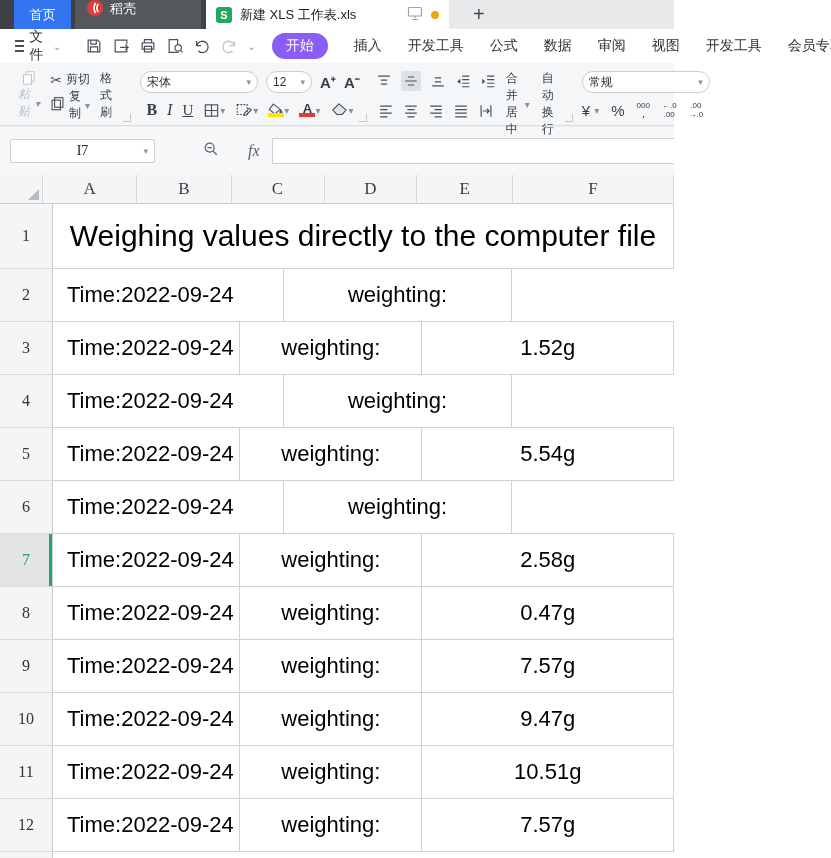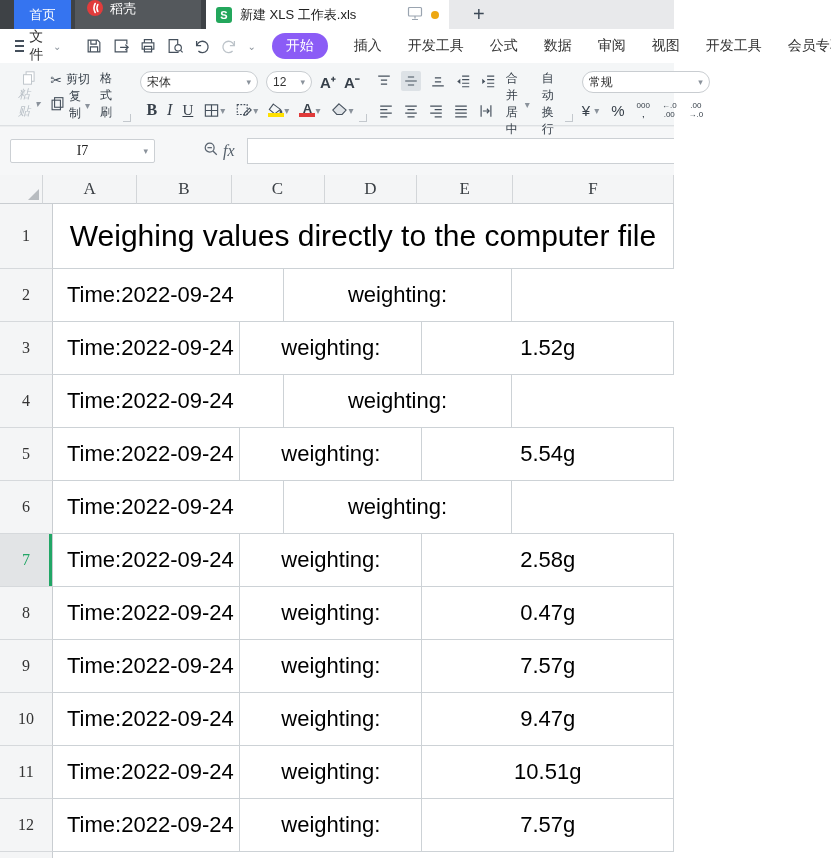--- a/index.html
+++ b/index.html
@@ -68,21 +68,21 @@
   .yen { font-size:15px; }
   .pct { font-size:15px; }
 
   
   .fbar { height:49px; background:#f6f7f8; display:flex; align-items:center; padding:0 0 0 10px; flex:none;
           border-top:1px solid #eceeef; }
   .namebox { width:145px; height:24px; background:#fff; border:1px solid #ccd0d4; border-radius:2px;
              display:flex; align-items:center; justify-content:center; position:relative;
              font-family:"Liberation Serif",serif; font-size:14px; color:#222; }
   .namebox .arr { position:absolute; right:6px; color:#8a929b; font-size:9px; }
-  .fbar .tools { display:flex; align-items:center; gap:4px; margin:0 12px 0 48px; }
+  .fbar .tools { display:flex; align-items:center; gap:29px; margin:0 12px 0 48px; }
   .fx { font-family:"Liberation Serif",serif; font-style:italic; font-size:16px; color:#55606b; }
   .finput { flex:1; height:26px; background:#fff; border:1px solid #ccd0d4; border-right:none; }
 
   
   .sheet { flex:1; display:flex; flex-direction:column; overflow:hidden; background:#fff; }
   .chead { display:flex; height:29px; flex:none; background:#f4f5f6; }
   .chead .hc { border-right:1px solid #d3d6d9; border-bottom:1px solid #c9cdd1; display:flex;
                align-items:center; justify-content:center; font-family:"Liberation Serif",serif;
                font-size:17px; color:#3a3f44; }
   .corner { width:53px; position:relative; }

